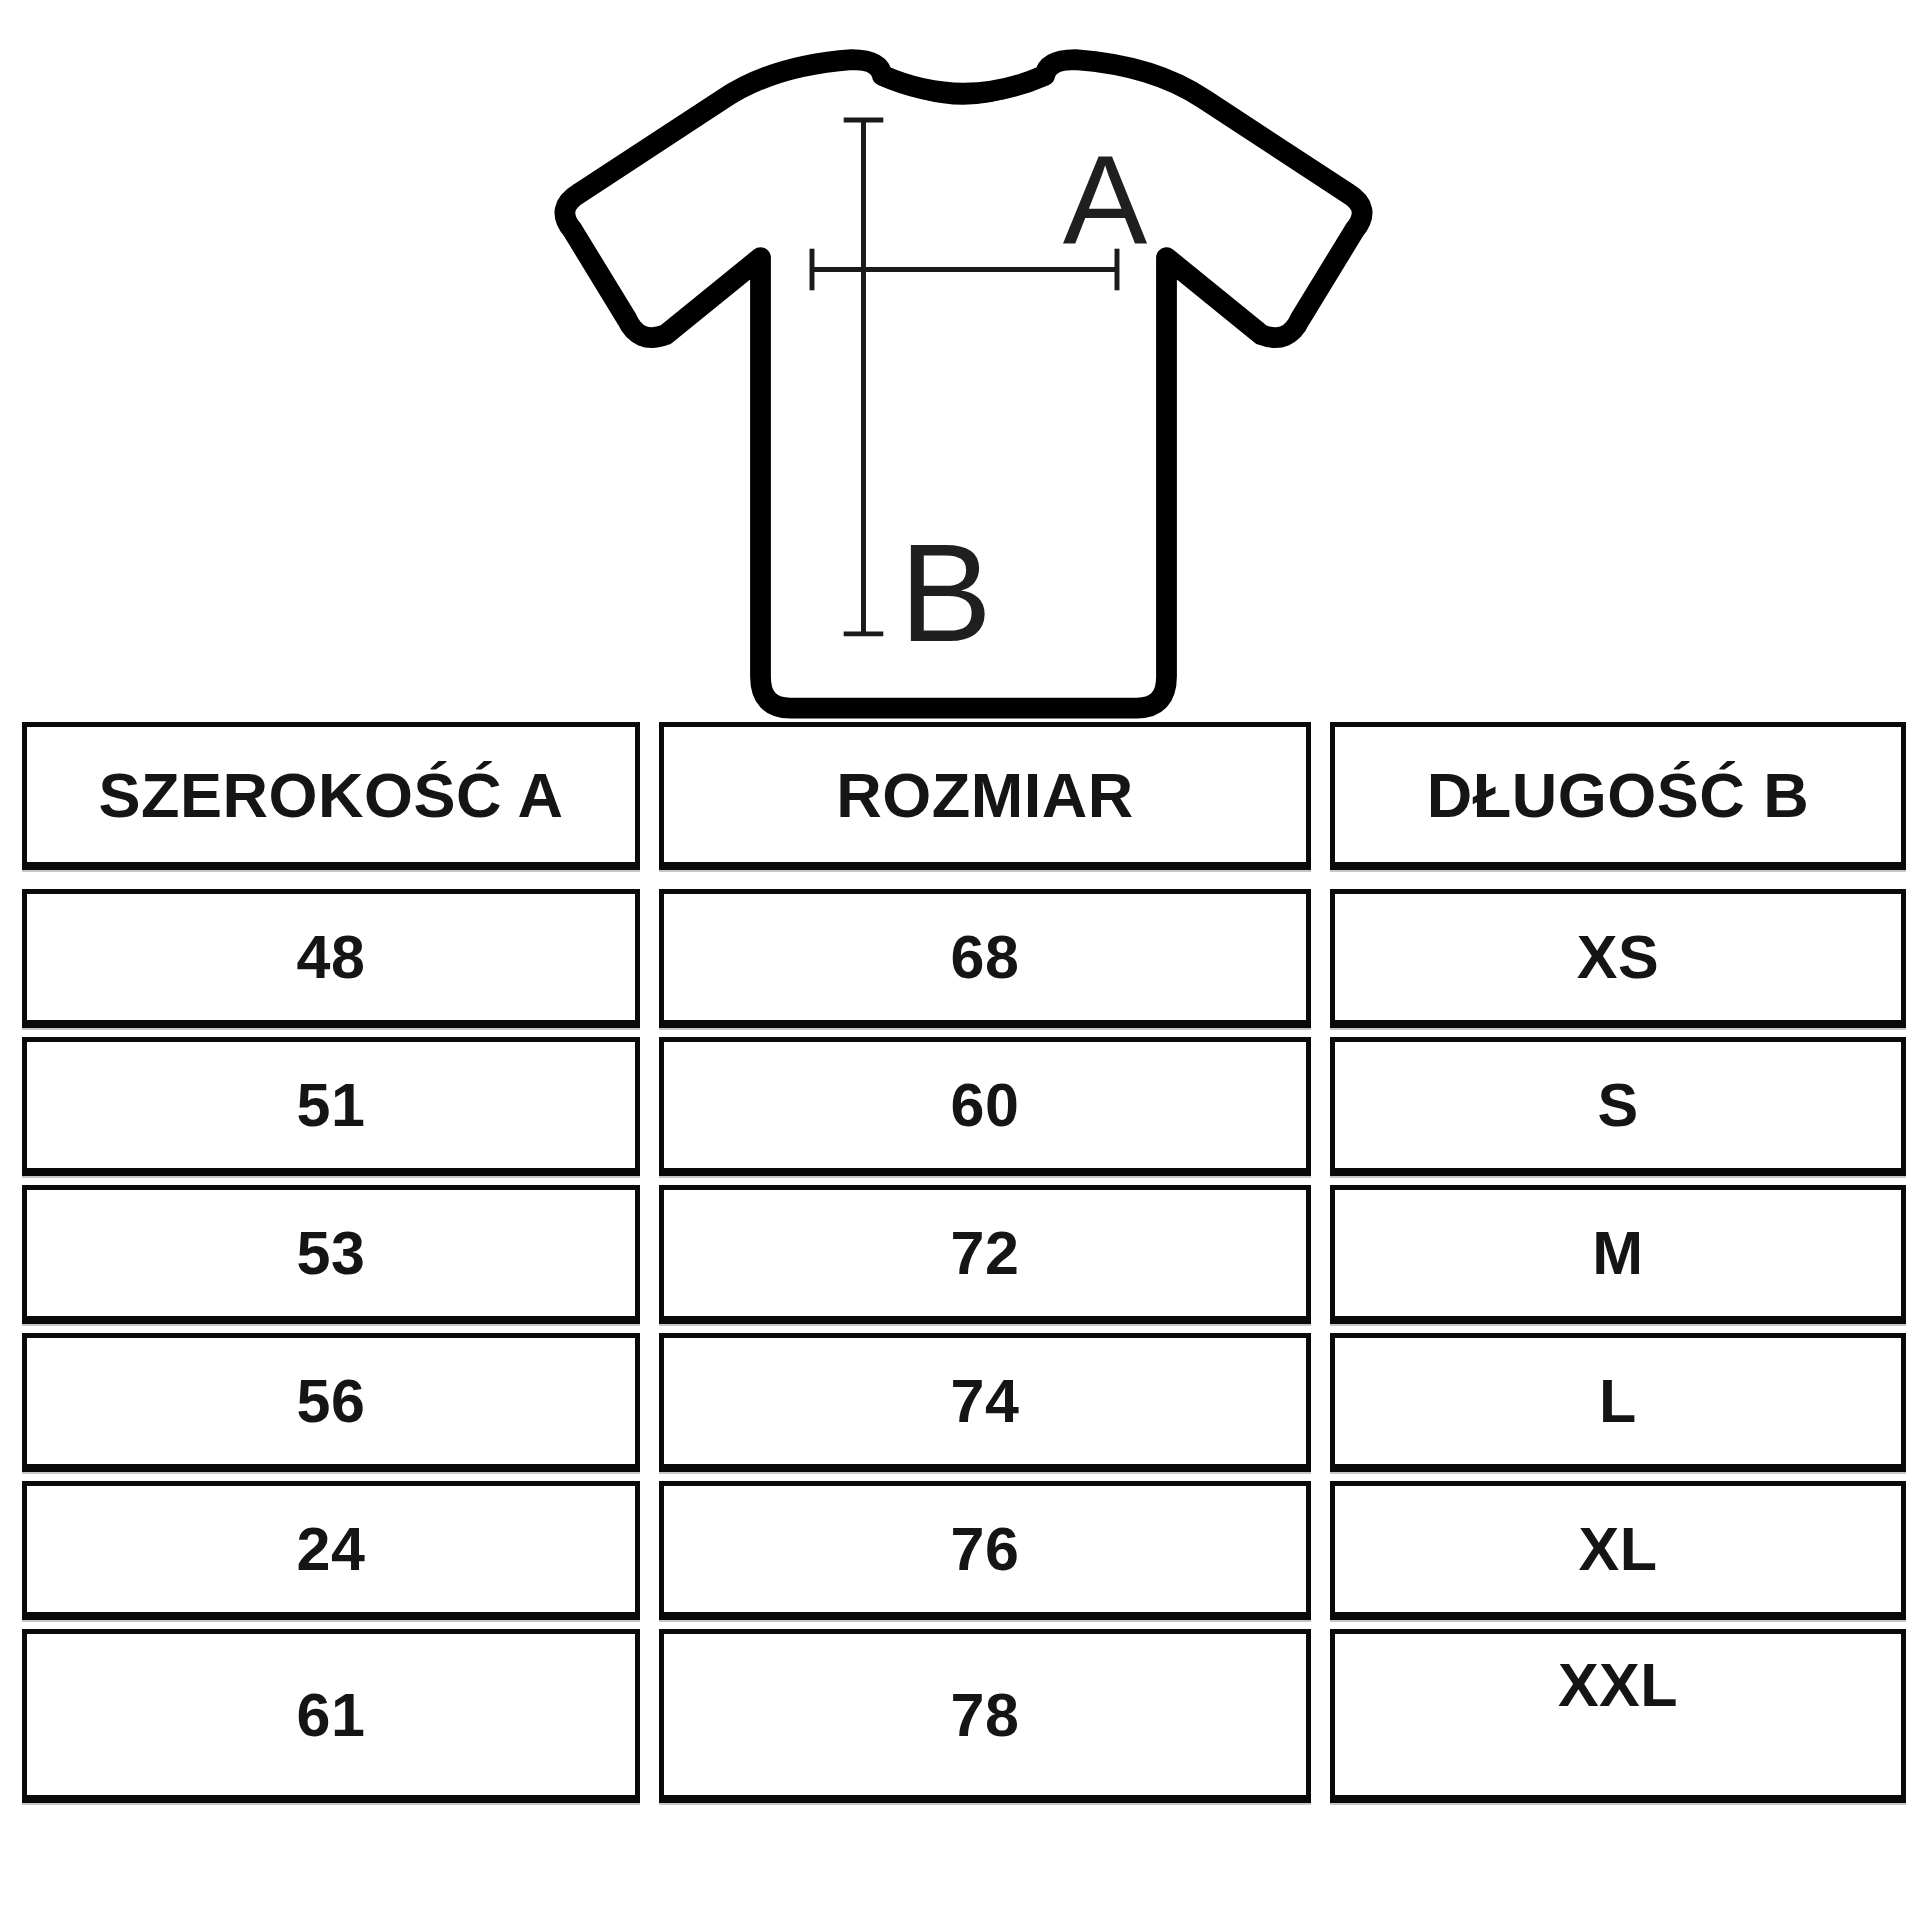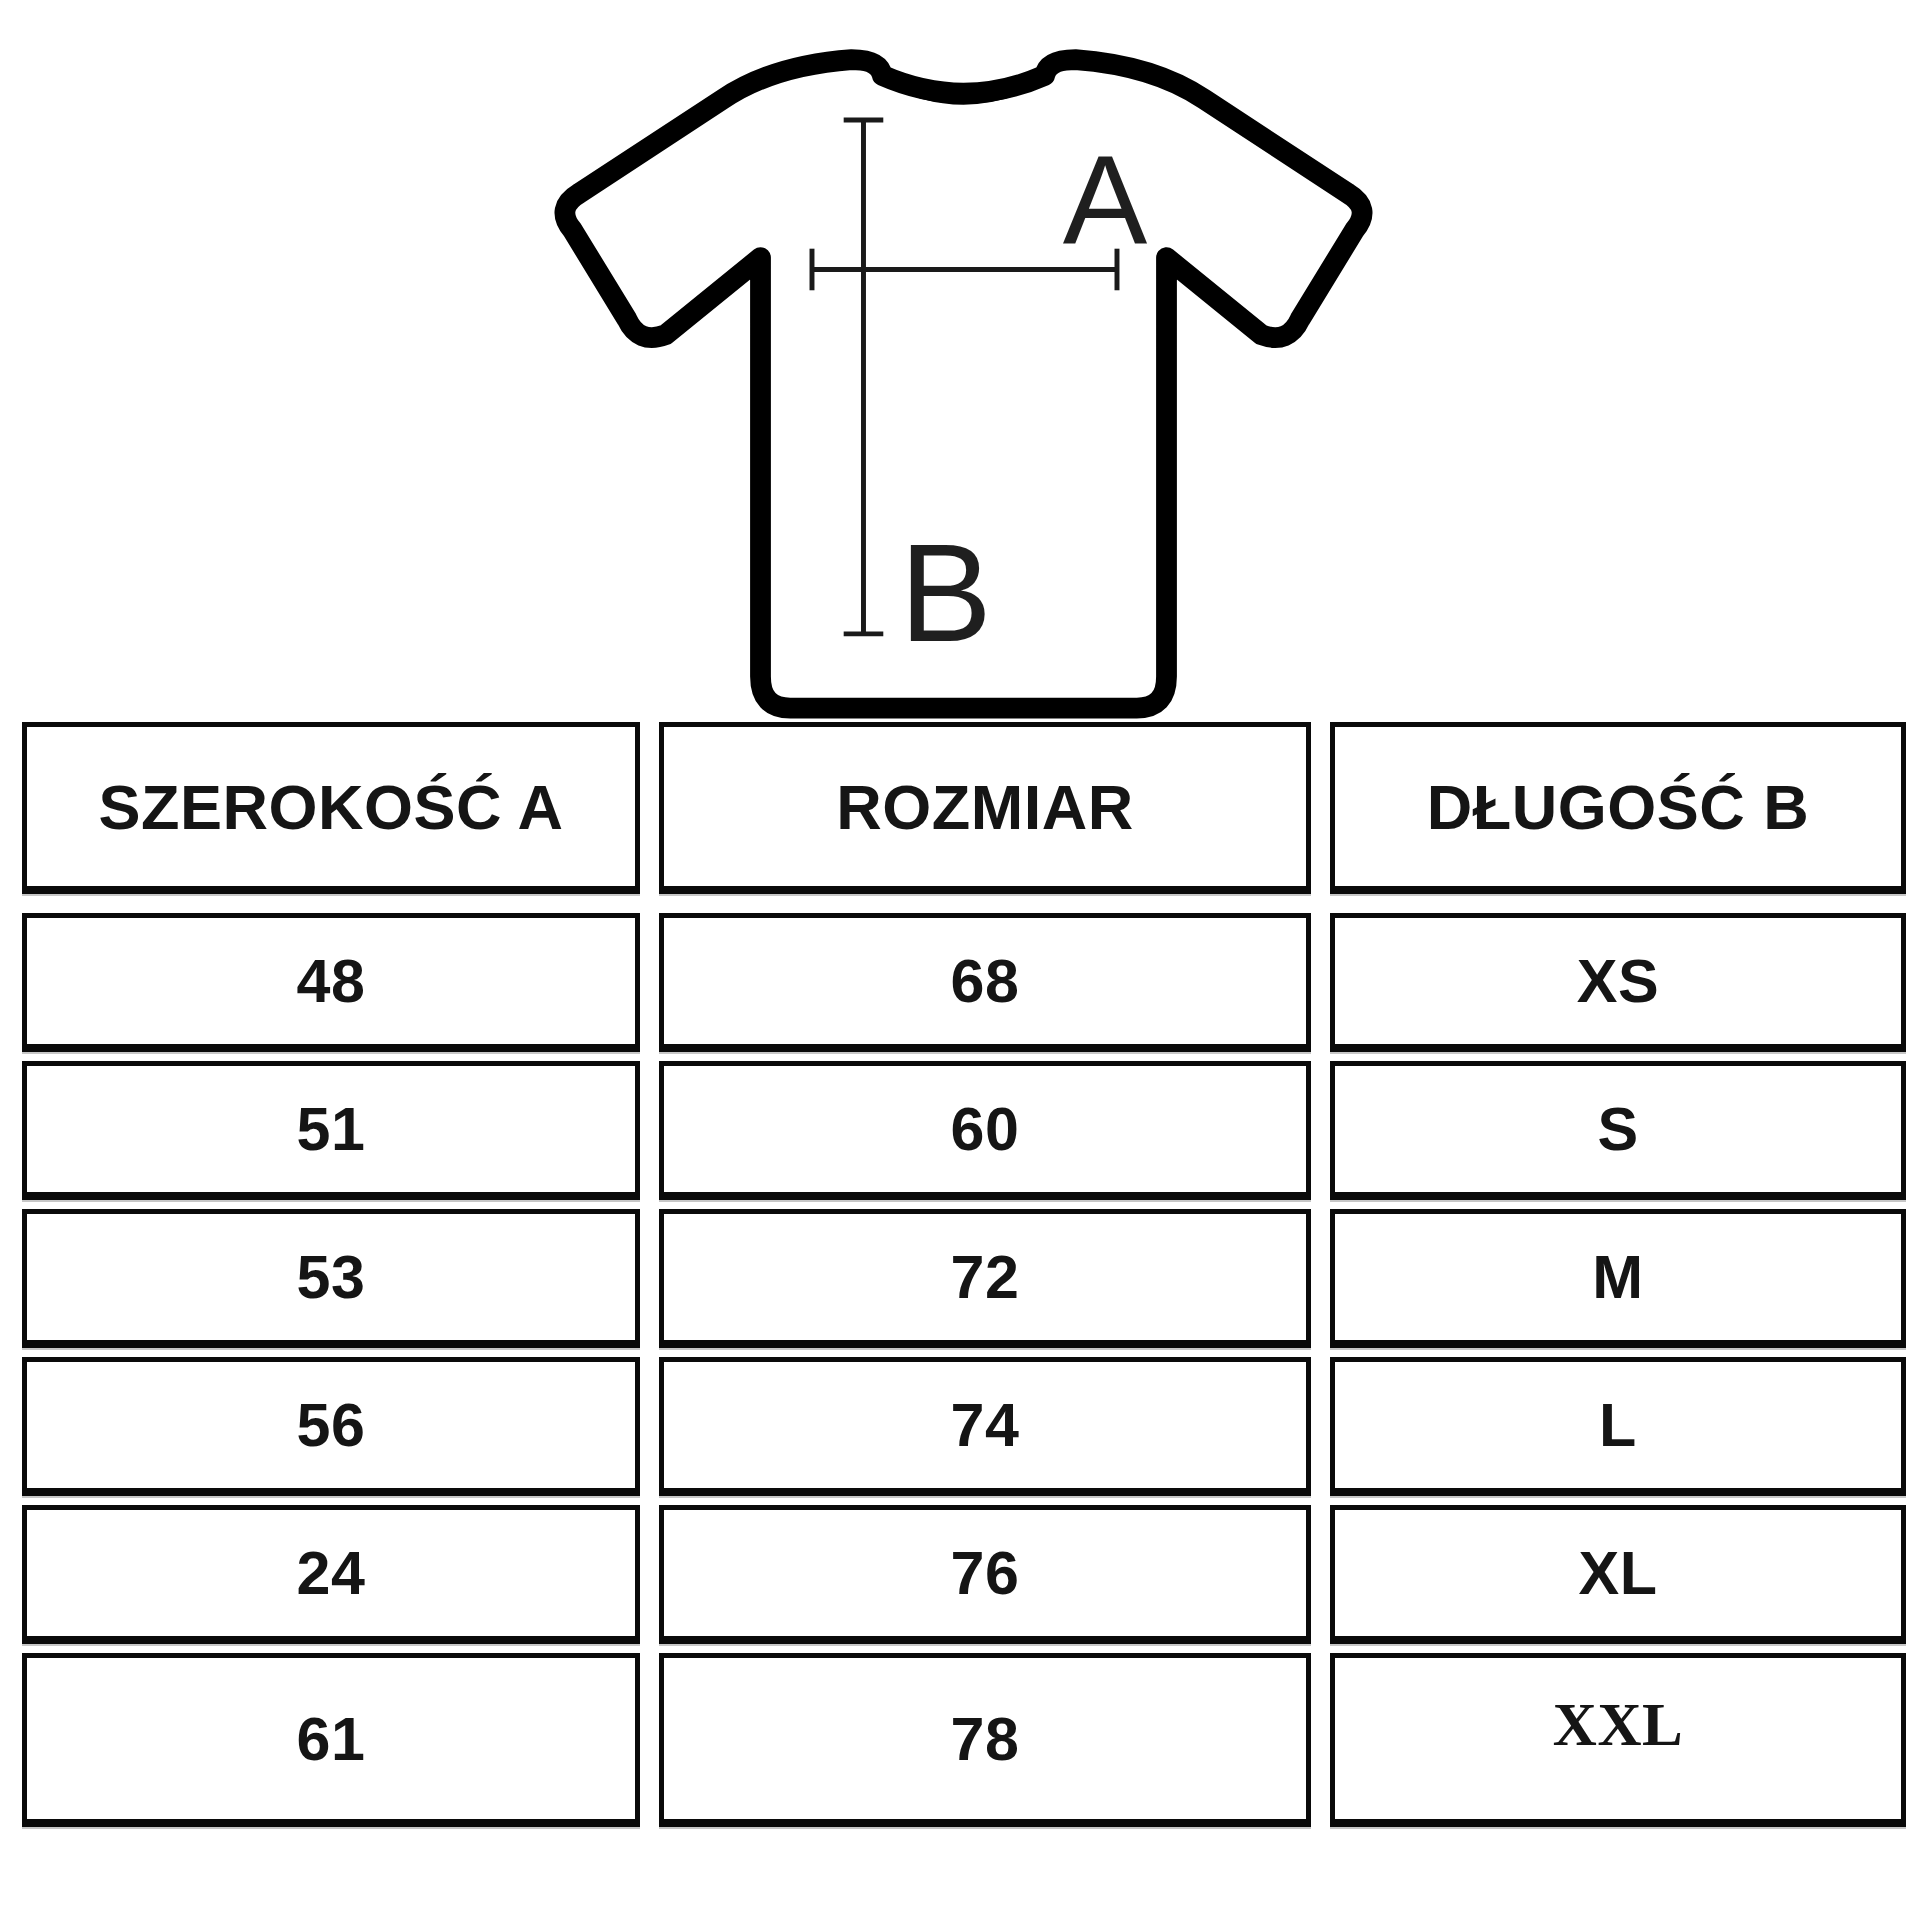--- a/index.html
+++ b/index.html
@@ -52,30 +52,29 @@
     box-shadow: 0 2px 0 rgba(0,0,0,0.22);
     display: flex;
     align-items: center;
     justify-content: center;
     font-weight: bold;
     font-size: 61px;
     color: #151515;
     letter-spacing: 0.5px;
   }
   .thead .cell {
-    height: 172px;
+    height: 148px;
     font-size: 63px;
   }
   .trow:last-child .cell {
     height: 174px;
   }
   .trow:last-child .cell.cell-size {
     align-items: flex-start;
-    padding-top: 32px;
-    font-family: Liberation Serif, serif;
+    padding-top: 16px;
   }
 </style>
 </head>
 <body>
 
 <div class="canvas">
 
   <svg class="shirt-svg" viewBox="0 0 1946 745" xmlns="http://www.w3.org/2000/svg">
 
     <path d="M 860 60

